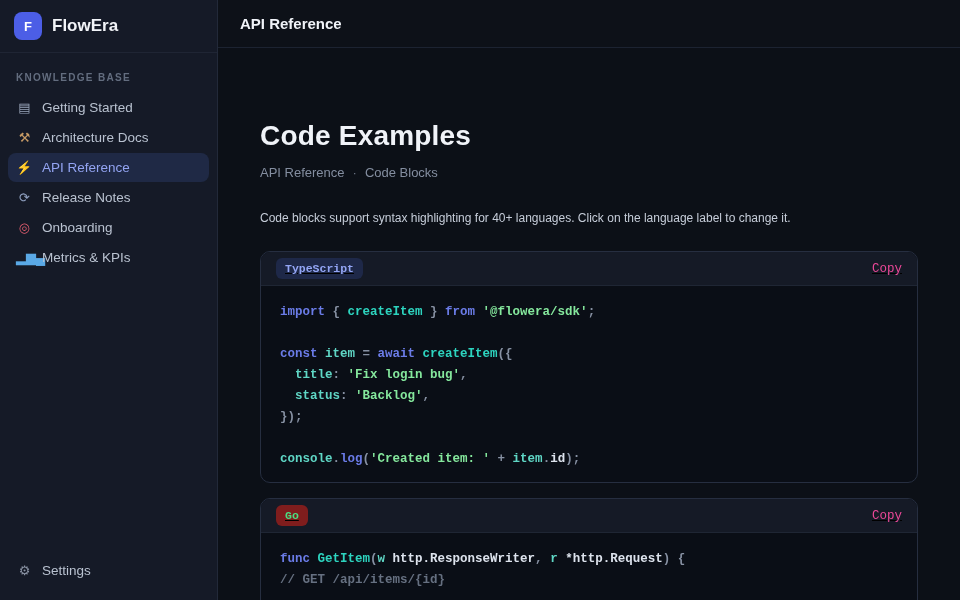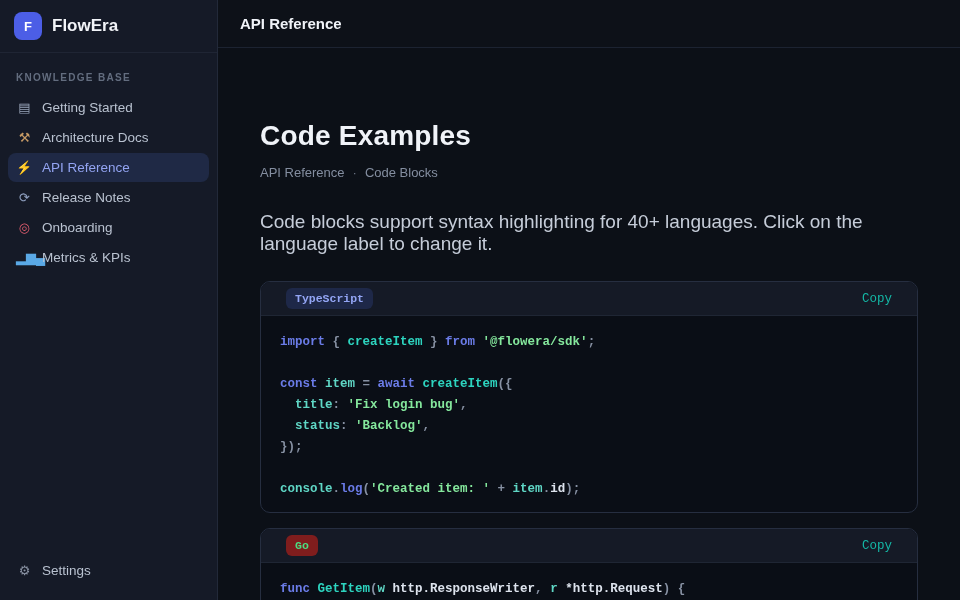--- a/index.html
+++ b/index.html
@@ -47,35 +47,35 @@
   .topbar {
     height: 48px; flex: 0 0 48px; display: flex; align-items: center;
     padding: 0 22px; border-bottom: 1px solid #1c2331; background: #0d1118;
   }
   .topbar-title { color: #f0f3f8; font-size: 15px; font-weight: 700; }
 
   .content { flex: 1; padding: 36px 42px 0; overflow: hidden; }
   .page-title { color: #f0f3f8; font-size: 28px; font-weight: 700; letter-spacing: 0.2px; margin-top: 36px; }
   .breadcrumb { margin-top: 13px; font-size: 13px; color: #848ea0; display: flex; gap: 8px; align-items: center; }
   .crumb-sep { color: #6b7484; }
-  .intro { margin-top: 31px; font-size: 19px; color: #c6cdd9; }
+  .intro { margin-top: 31px; font-size: 12px; color: #c6cdd9; }
 
   
   .code-blocks { margin-top: 26px; display: flex; flex-direction: column; gap: 15px; }
   .code-card { border: 1px solid #262e40; border-radius: 10px; overflow: hidden; background: #0a0e16; }
   .code-head {
     height: 34px; background: #151a26; border-bottom: 1px solid #1f2634;
-    display: flex; align-items: center; justify-content: space-between; padding: 0 25px;
+    display: flex; align-items: center; justify-content: space-between; padding: 0 15px; text-decoration: underline;
   }
   .lang-badge {
     font-family: "Liberation Mono", monospace; font-weight: 700; font-size: 11.5px;
     border: none; border-radius: 6px; padding: 4px 9px; cursor: pointer;
   }
   .copy-btn {
-    font-family: "Liberation Mono", monospace; font-size: 12.5px; color: #14b8a6;
+    font-family: "Liberation Mono", monospace; font-size: 12.5px; color: #ec4899;
     background: none; border: none; cursor: pointer;
   }
   .code-body { padding: 16px 19px 12px; }
   .code-line {
     font-family: "Liberation Mono", monospace; font-weight: 700; font-size: 12.5px;
     line-height: 21px; height: 21px; white-space: pre; color: #9aa5b5;
   }
   .tok-kw  { color: #6b7ce8; }
   .tok-fn  { color: #2dd4bf; }
   .tok-var { color: #5fd6c5; }

